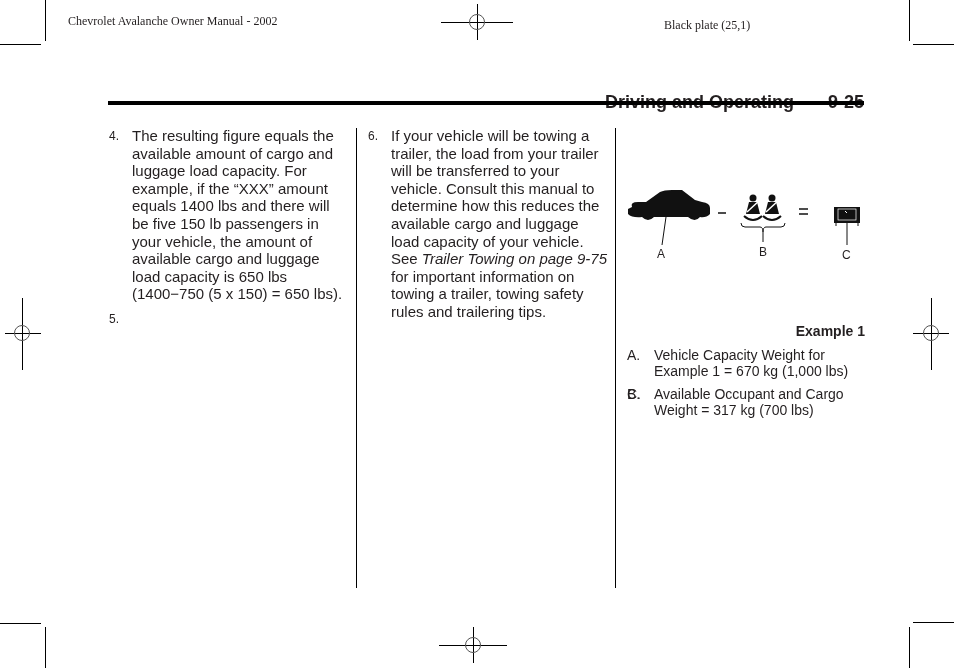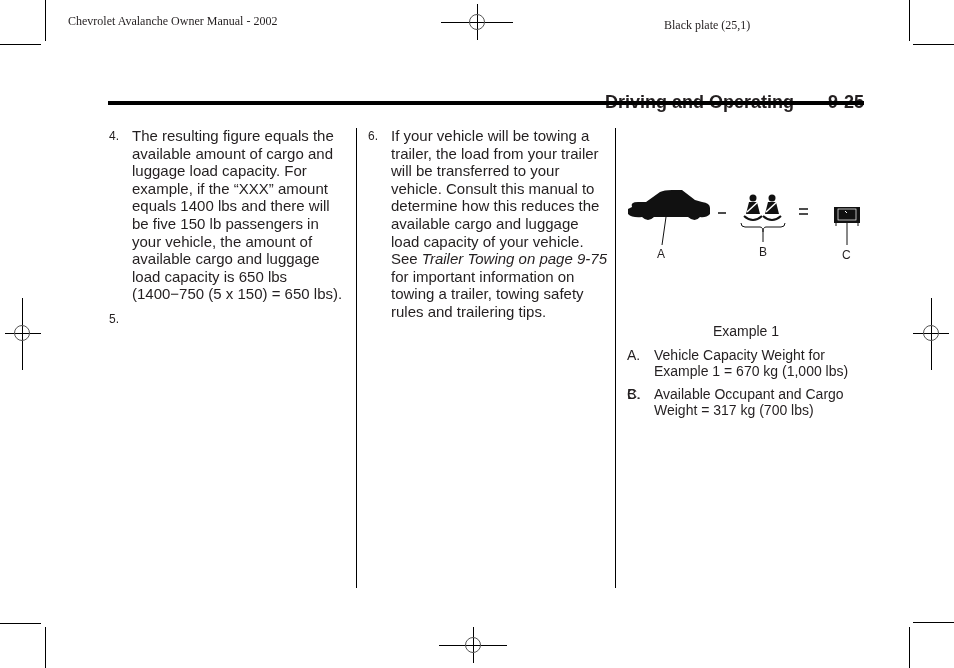--- a/index.html
+++ b/index.html
@@ -9,21 +9,21 @@
   .hl { position:absolute; height:1px; background:#000; }
   .vl { position:absolute; width:1px; background:#000; }
   .reg-circle { position:absolute; width:16px; height:16px; border:1px solid #555; border-radius:50%; box-sizing:border-box; }
   .running-head { position:absolute; font-size:13px; }
   .header-title { position:absolute; right:90px; top:80px; font-weight:bold; font-size:18px; letter-spacing:0;margin-top:12px; }
   .header-rule { position:absolute; left:108px; top:101px; width:756px; height:4px; background:#000; }
   .col { position:absolute; font-size:15px; line-height:17.6px; }
   .step { position:relative; padding-left:23px; margin-bottom:7px; }
   .step-num { position:absolute; left:0; top:1px; font-size:12px; }
   .col-rule { position:absolute; top:128px; width:1px; height:460px; background:#000; }
-  .caption { position:absolute; left:627px; top:323px; width:238px; text-align:center; font-weight:normal; font-size:14px; }
+  .caption { position:absolute; left:627px; top:323px; width:238px; text-align:right; font-weight:bold; font-size:14px; }
   .legend { position:absolute; left:627px; top:347px; width:240px; font-size:14px; line-height:16px; }
   .legend-item { position:relative; padding-left:27px; margin-bottom:7px; }
   .legend-letter { position:absolute; left:0; top:0; }
   .fig-label { position:absolute; font-size:12px; }
   em { font-style:italic; }
 </style>
 </head>
 <body>
 
 <div>

